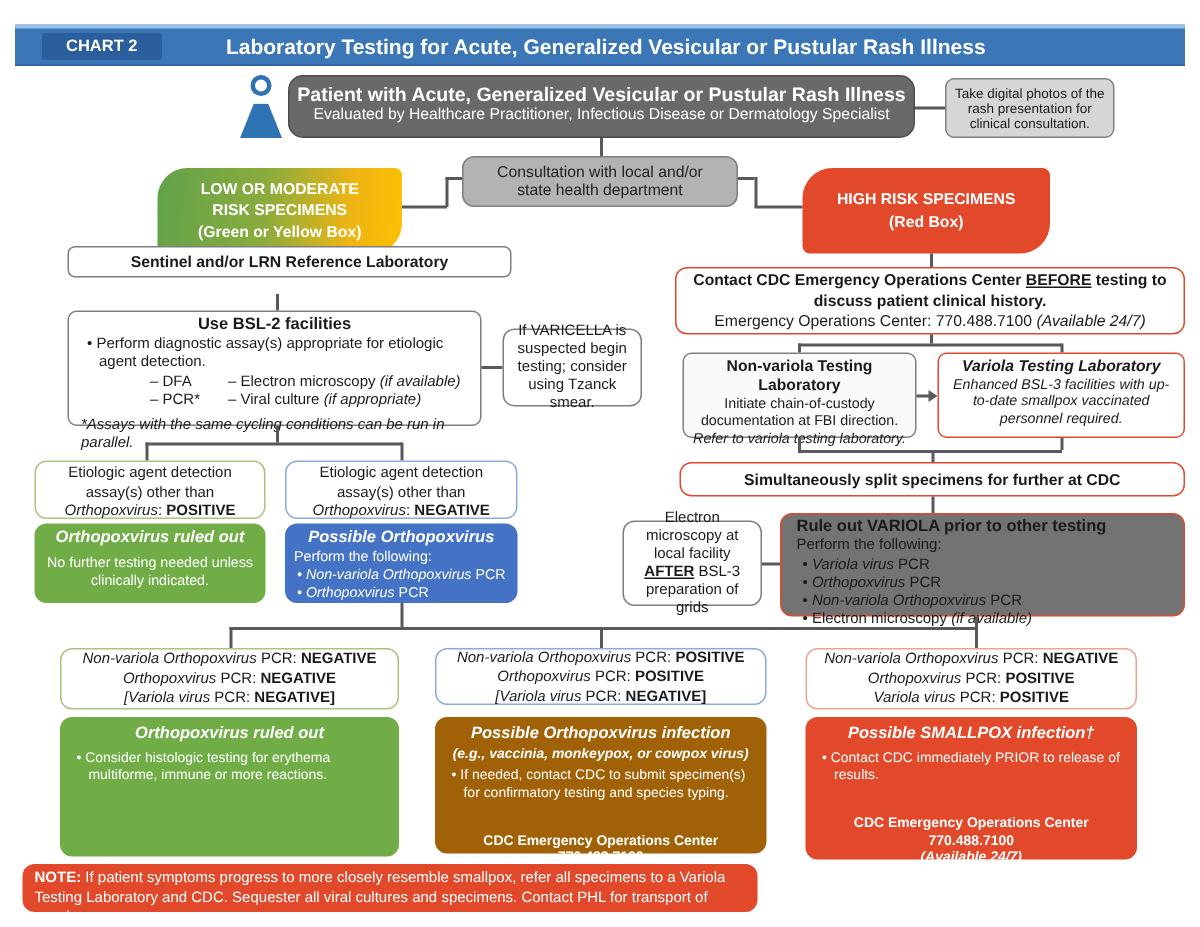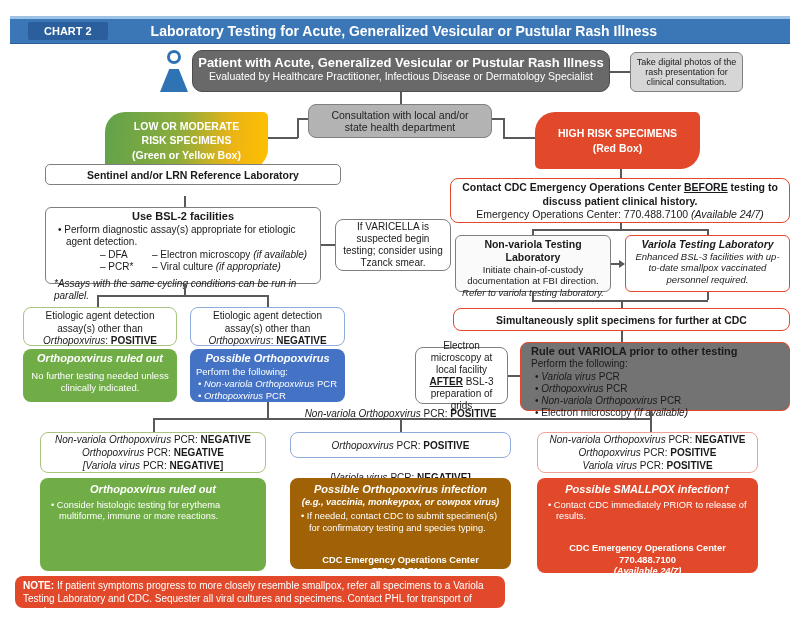--- a/index.html
+++ b/index.html
@@ -41,21 +41,21 @@
             border-radius:5px;font-weight:bold;font-size:10.5px;display:flex;align-items:center;justify-content:center;}
   .contact{left:450px;top:178px;width:340px;height:45px;background:#fff;border:1.5px solid #E2492B;
            border-radius:8px;text-align:center;font-size:10.5px;padding-top:2px;line-height:1.3;}
   .bsl2{left:45px;top:207px;width:276px;height:77px;background:#fff;border:1px solid #7F7F7F;
         border-radius:6px;font-size:10px;padding:2px 8px;line-height:1.25;}
   .bsl2 .ttl{text-align:center;font-weight:bold;font-size:11px;}
   .bsl2 .bul{padding-left:12px;text-indent:-8px;}
   .bsl2 .row{padding-left:46px;}
   .bsl2 .c1{display:inline-block;width:52px;}
   .bsl2 .fn{font-style:italic;margin-top:4px;}
-  .varic{left:335px;top:219px;width:116px;height:52px;background:#fff;border:1px solid #7F7F7F;
+  .varic{left:335px;top:219px;width:93px;height:52px;background:#fff;border:1px solid #7F7F7F;
          border-radius:8px;font-size:10px;display:flex;align-items:center;text-align:center;padding:2px 4px;line-height:1.2;}
   .nvlab{left:455px;top:235px;width:156px;height:57px;background:#FAFAFA;border:1px solid #7F7F7F;
          border-radius:6px;text-align:center;font-size:9.5px;padding-top:2px;line-height:1.22;}
   .vlab{left:625px;top:235px;width:165px;height:57px;background:#fff;border:1.5px solid #E2492B;
         border-radius:6px;text-align:center;font-size:9.5px;padding:2px 6px 0;line-height:1.22;font-style:italic;}
   .labttl{font-weight:bold;font-size:10.5px;}
   .split{left:453px;top:308px;width:337px;height:23px;background:#fff;border:1.5px solid #E2492B;
          border-radius:8px;font-weight:bold;font-size:10.5px;display:flex;align-items:center;justify-content:center;}
   .embox{left:415px;top:347px;width:93px;height:57px;background:#fff;border:1px solid #7F7F7F;
          border-radius:8px;font-size:10px;display:flex;align-items:center;text-align:center;padding:2px 5px;line-height:1.2;}
@@ -68,21 +68,21 @@
   .etioB{left:190px;top:307px;width:155px;height:39px;border:1.5px solid #8FAADC;}
   .midG{left:23px;top:349px;width:154px;height:53px;background:#70AD47;border-radius:8px;color:#fff;
         text-align:center;font-size:9.5px;padding-top:3px;line-height:1.25;}
   .midB{left:190px;top:349px;width:155px;height:53px;background:#4472C4;border-radius:8px;color:#fff;
         font-size:9.5px;padding:3px 6px 0;line-height:1.25;}
   .midttl{font-weight:bold;font-style:italic;font-size:11px;text-align:center;}
   .midB .bul{padding-left:10px;text-indent:-8px;font-style:italic;}
   .res{background:#fff;border-radius:8px;text-align:center;font-size:10px;line-height:1.3;
        display:flex;flex-direction:column;justify-content:center;}
   .res1{left:40px;top:432px;width:226px;height:41px;border:1.5px solid #A9C47F;}
-  .res2{left:290px;top:432px;width:221px;height:26px;border:1.5px solid #8FAADC;gap:19px;}
+  .res2{left:290px;top:432px;width:221px;height:38px;border:1.5px solid #8FAADC;}
   .res3{left:537px;top:432px;width:221px;height:41px;border:1.5px solid #ECA393;}
   .out{border-radius:8px;color:#fff;font-size:9.3px;padding:5px 8px;line-height:1.25;}
   .outG{left:40px;top:478px;width:226px;height:93px;background:#70AD47;}
   .outB{left:290px;top:478px;width:221px;height:91px;background:#a16207;}
   .outR{left:537px;top:478px;width:221px;height:95px;background:#E2492B;}
   .out .ttl{text-align:center;font-weight:bold;font-style:italic;font-size:11px;margin-bottom:3px;}
   .out .sub{text-align:center;font-weight:bold;font-style:italic;font-size:9.3px;margin-top:-3px;margin-bottom:3px;}
   .out .bul{padding-left:11px;text-indent:-8px;margin-bottom:2px;}
   .out .ftr{text-align:center;font-weight:bold;margin-top:20px;}
   .out .fn{text-align:center;font-style:italic;font-size:8px;font-weight:bold;}

